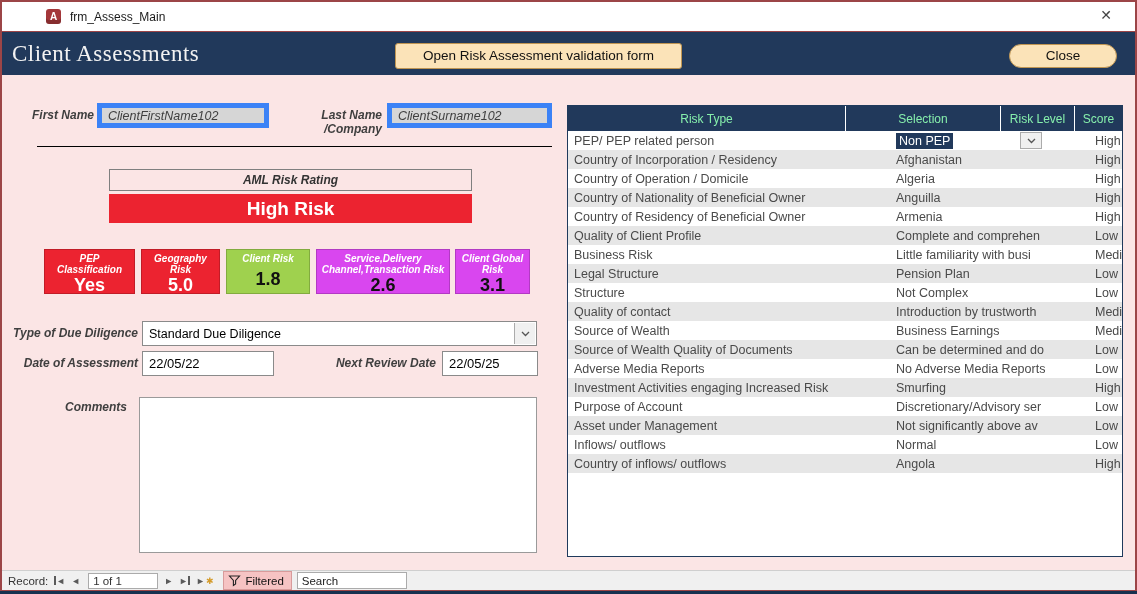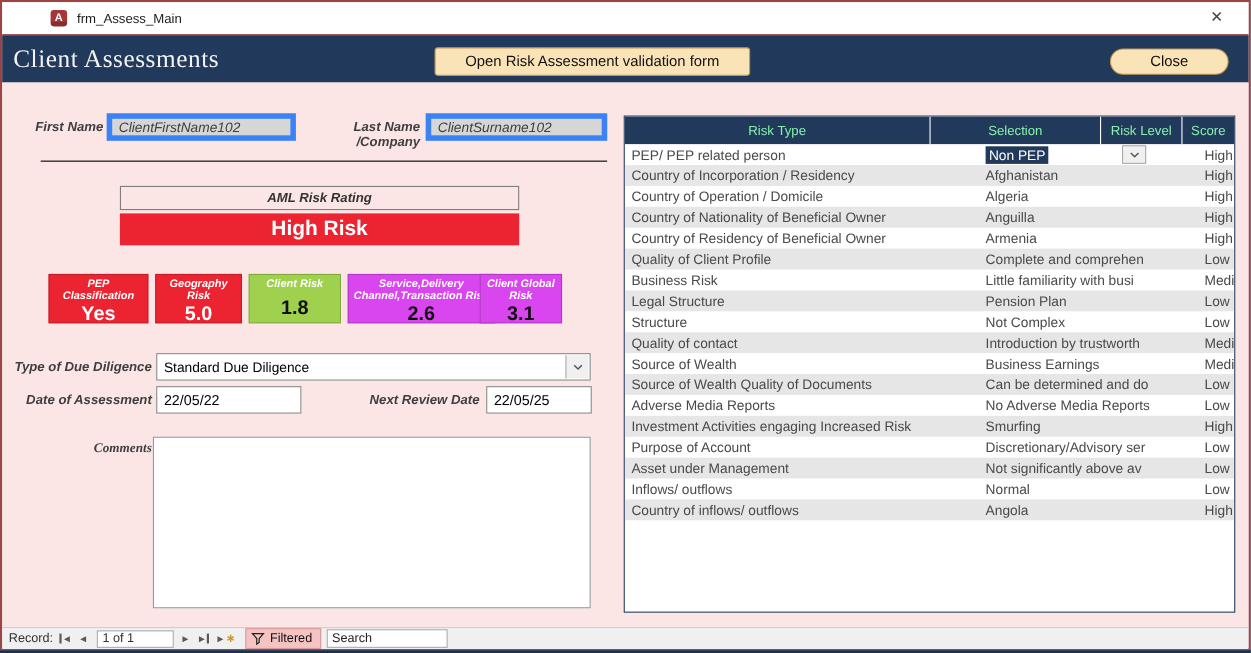--- a/index.html
+++ b/index.html
@@ -120,41 +120,41 @@
       <div class="rb-value">5.0</div>
     </div>
     <div class="risk-box rb-green" style="left:224px;width:84px;">
       <div class="rb-label">Client Risk</div>
       <div class="rb-value">1.8</div>
     </div>
     <div class="risk-box rb-gold" style="left:314px;width:134px;">
       <div class="rb-label">Service,Delivery Channel,Transaction Risk</div>
       <div class="rb-value">2.6</div>
     </div>
-    <div class="risk-box rb-gold" style="left:434px;width:75px;">
+    <div class="risk-box rb-gold" style="left:453px;width:75px;">
       <div class="rb-label">Client Global Risk</div>
       <div class="rb-value">3.1</div>
     </div>
 
     <div class="lbl" style="left:10px;top:251px;width:126px;">Type of Due Diligence</div>
     <div class="field" style="left:140px;top:246px;width:395px;height:25px;">
       <span>Standard Due Diligence</span>
       <span class="combo-btn">
         <svg width="9" height="6" viewBox="0 0 9 6">
             <path d="M1 1 L4.5 4.5 L8 1" stroke="#555" stroke-width="1.3" fill="none"></path>
           </svg>
       </span>
     </div>
 
     <div class="lbl" style="left:10px;top:281px;width:126px;">Date of Assessment</div>
     <div class="field" style="left:140px;top:276px;width:132px;height:25px;font-size:13px;">22/05/22</div>
     <div class="lbl" style="left:308px;top:281px;width:126px;">Next Review Date</div>
     <div class="field" style="left:440px;top:276px;width:96px;height:25px;font-size:13px;">22/05/25</div>
 
-    <div class="lbl" style="left:59px;top:325px;width:77px;font-family:Liberation Serif, serif;">Comments</div>
+    <div class="lbl" style="left:48px;top:325px;width:77px;">Comments</div>
     <textarea class="comments-box" style=""></textarea>
 
     <div class="rtable">
       <div class="thead">
         <div class="th">Risk Type</div>
         <div class="th">Selection</div>
         <div class="th">Risk Level</div>
         <div class="th">Score</div>
       </div>
       <div id="risk-table-body">

